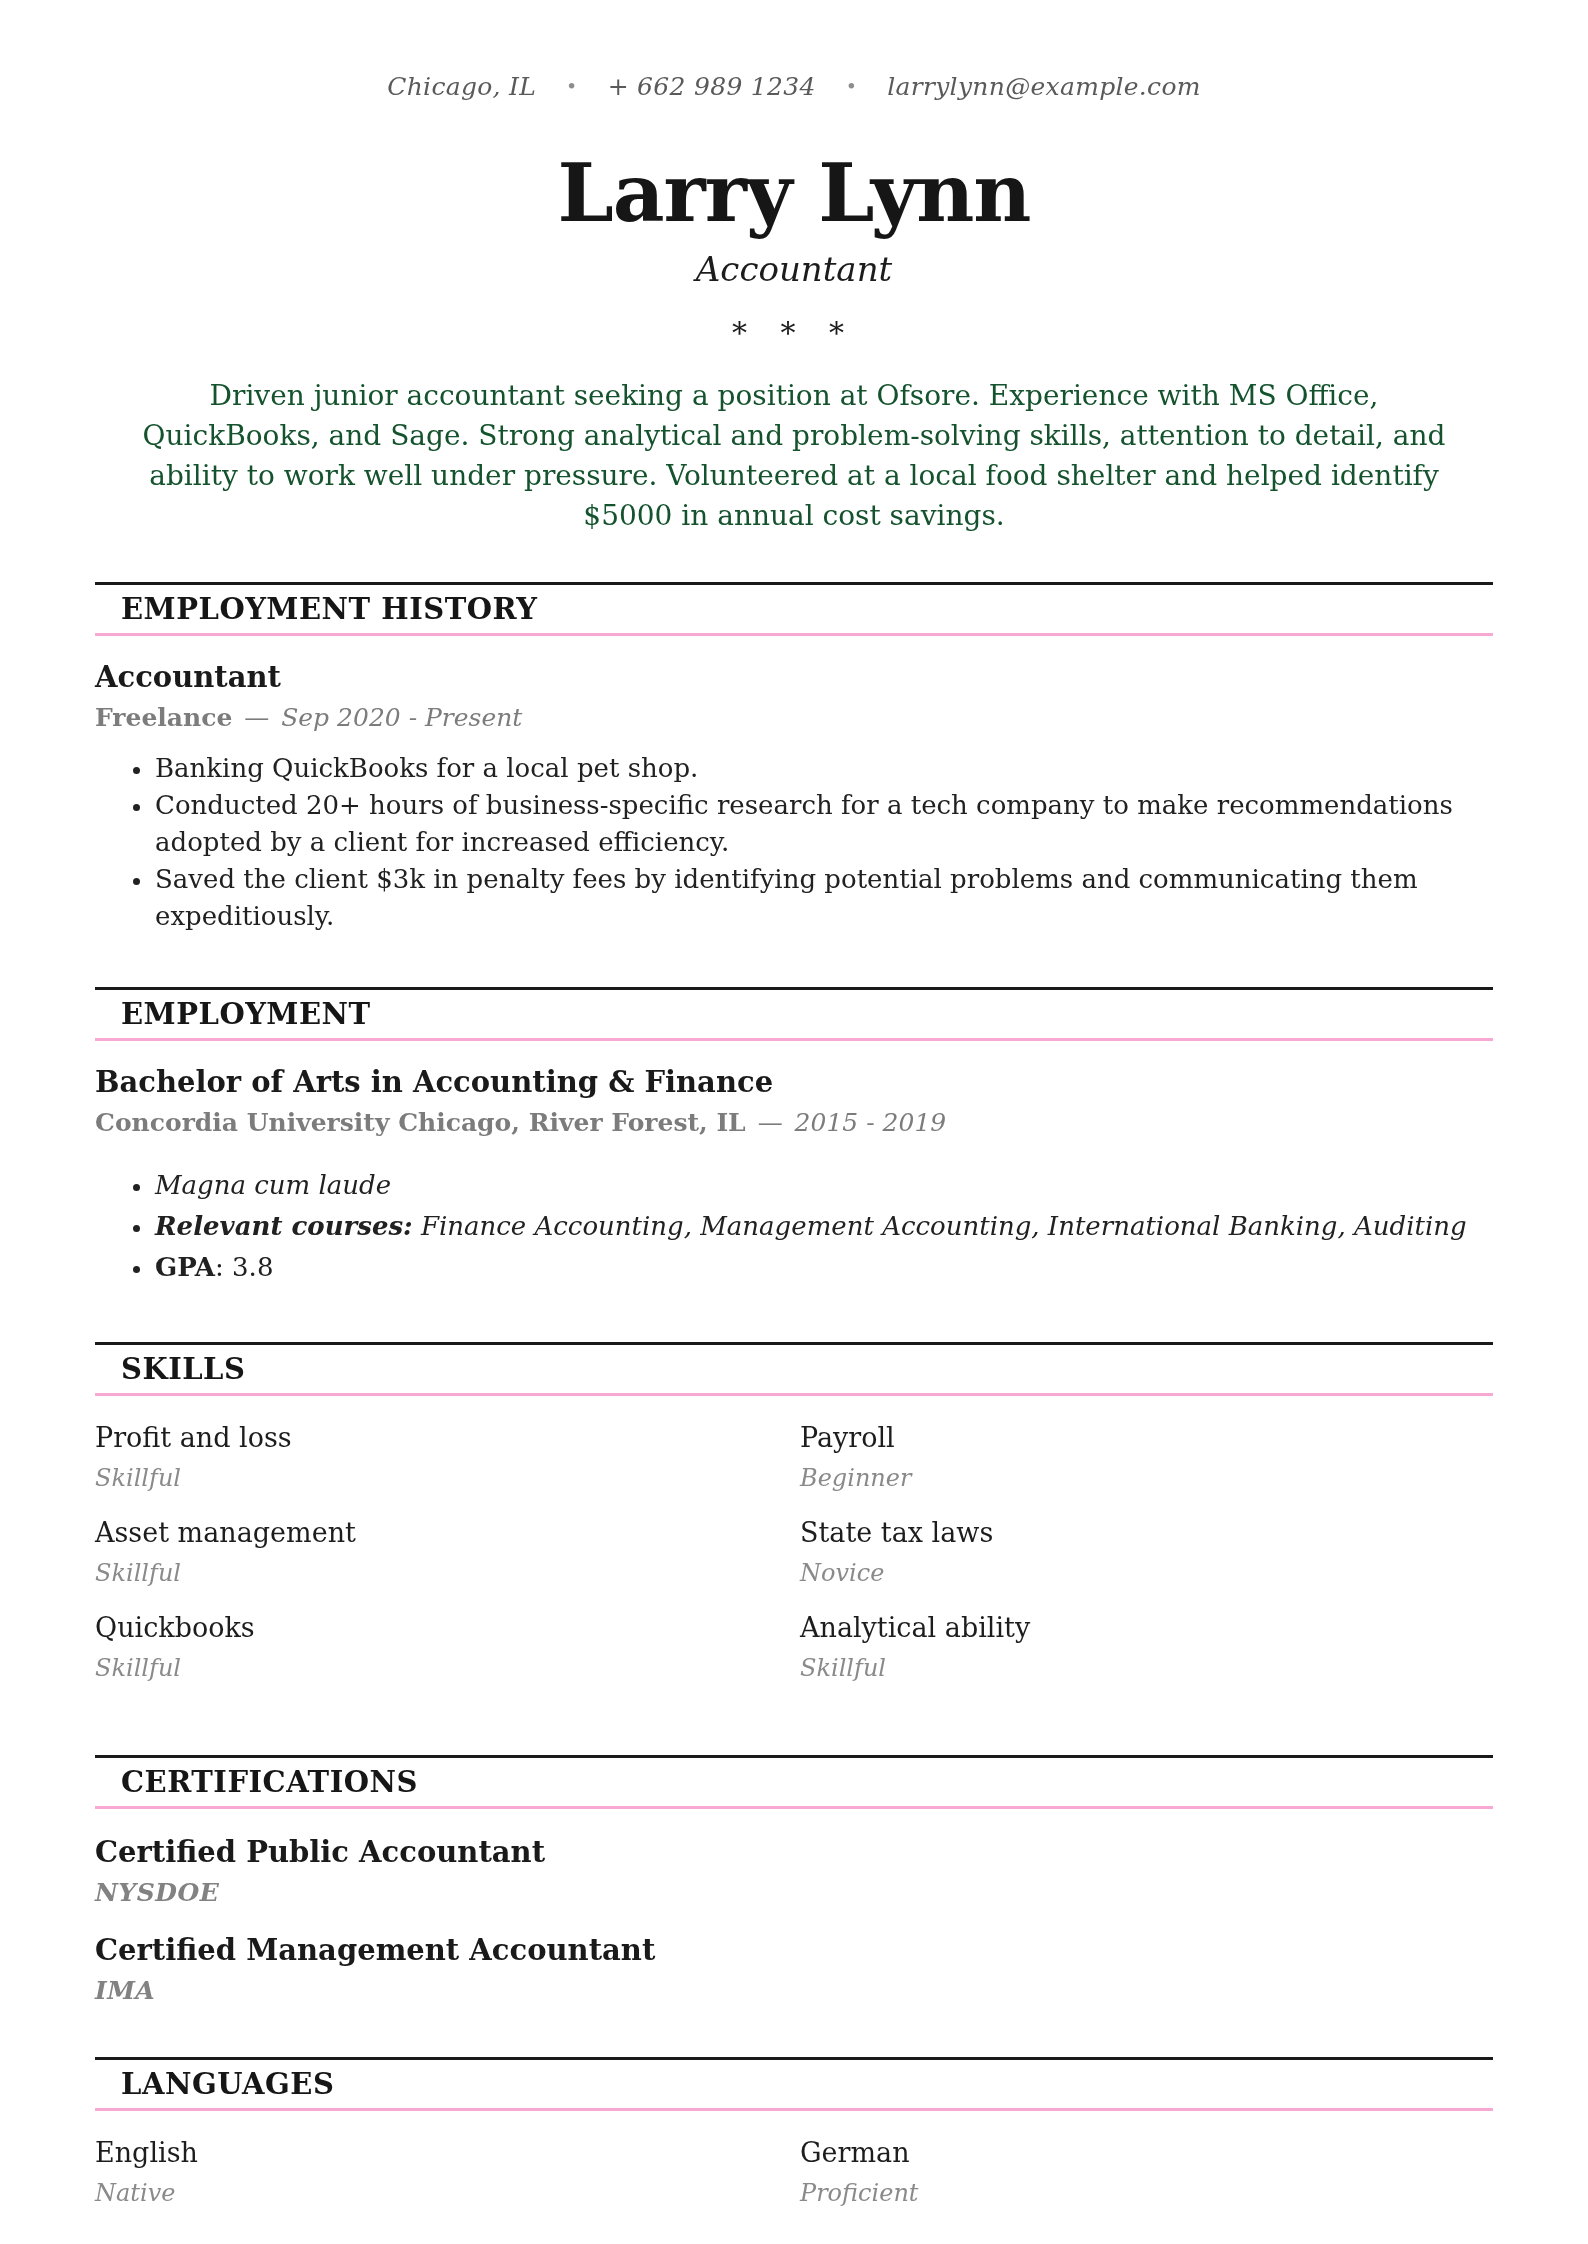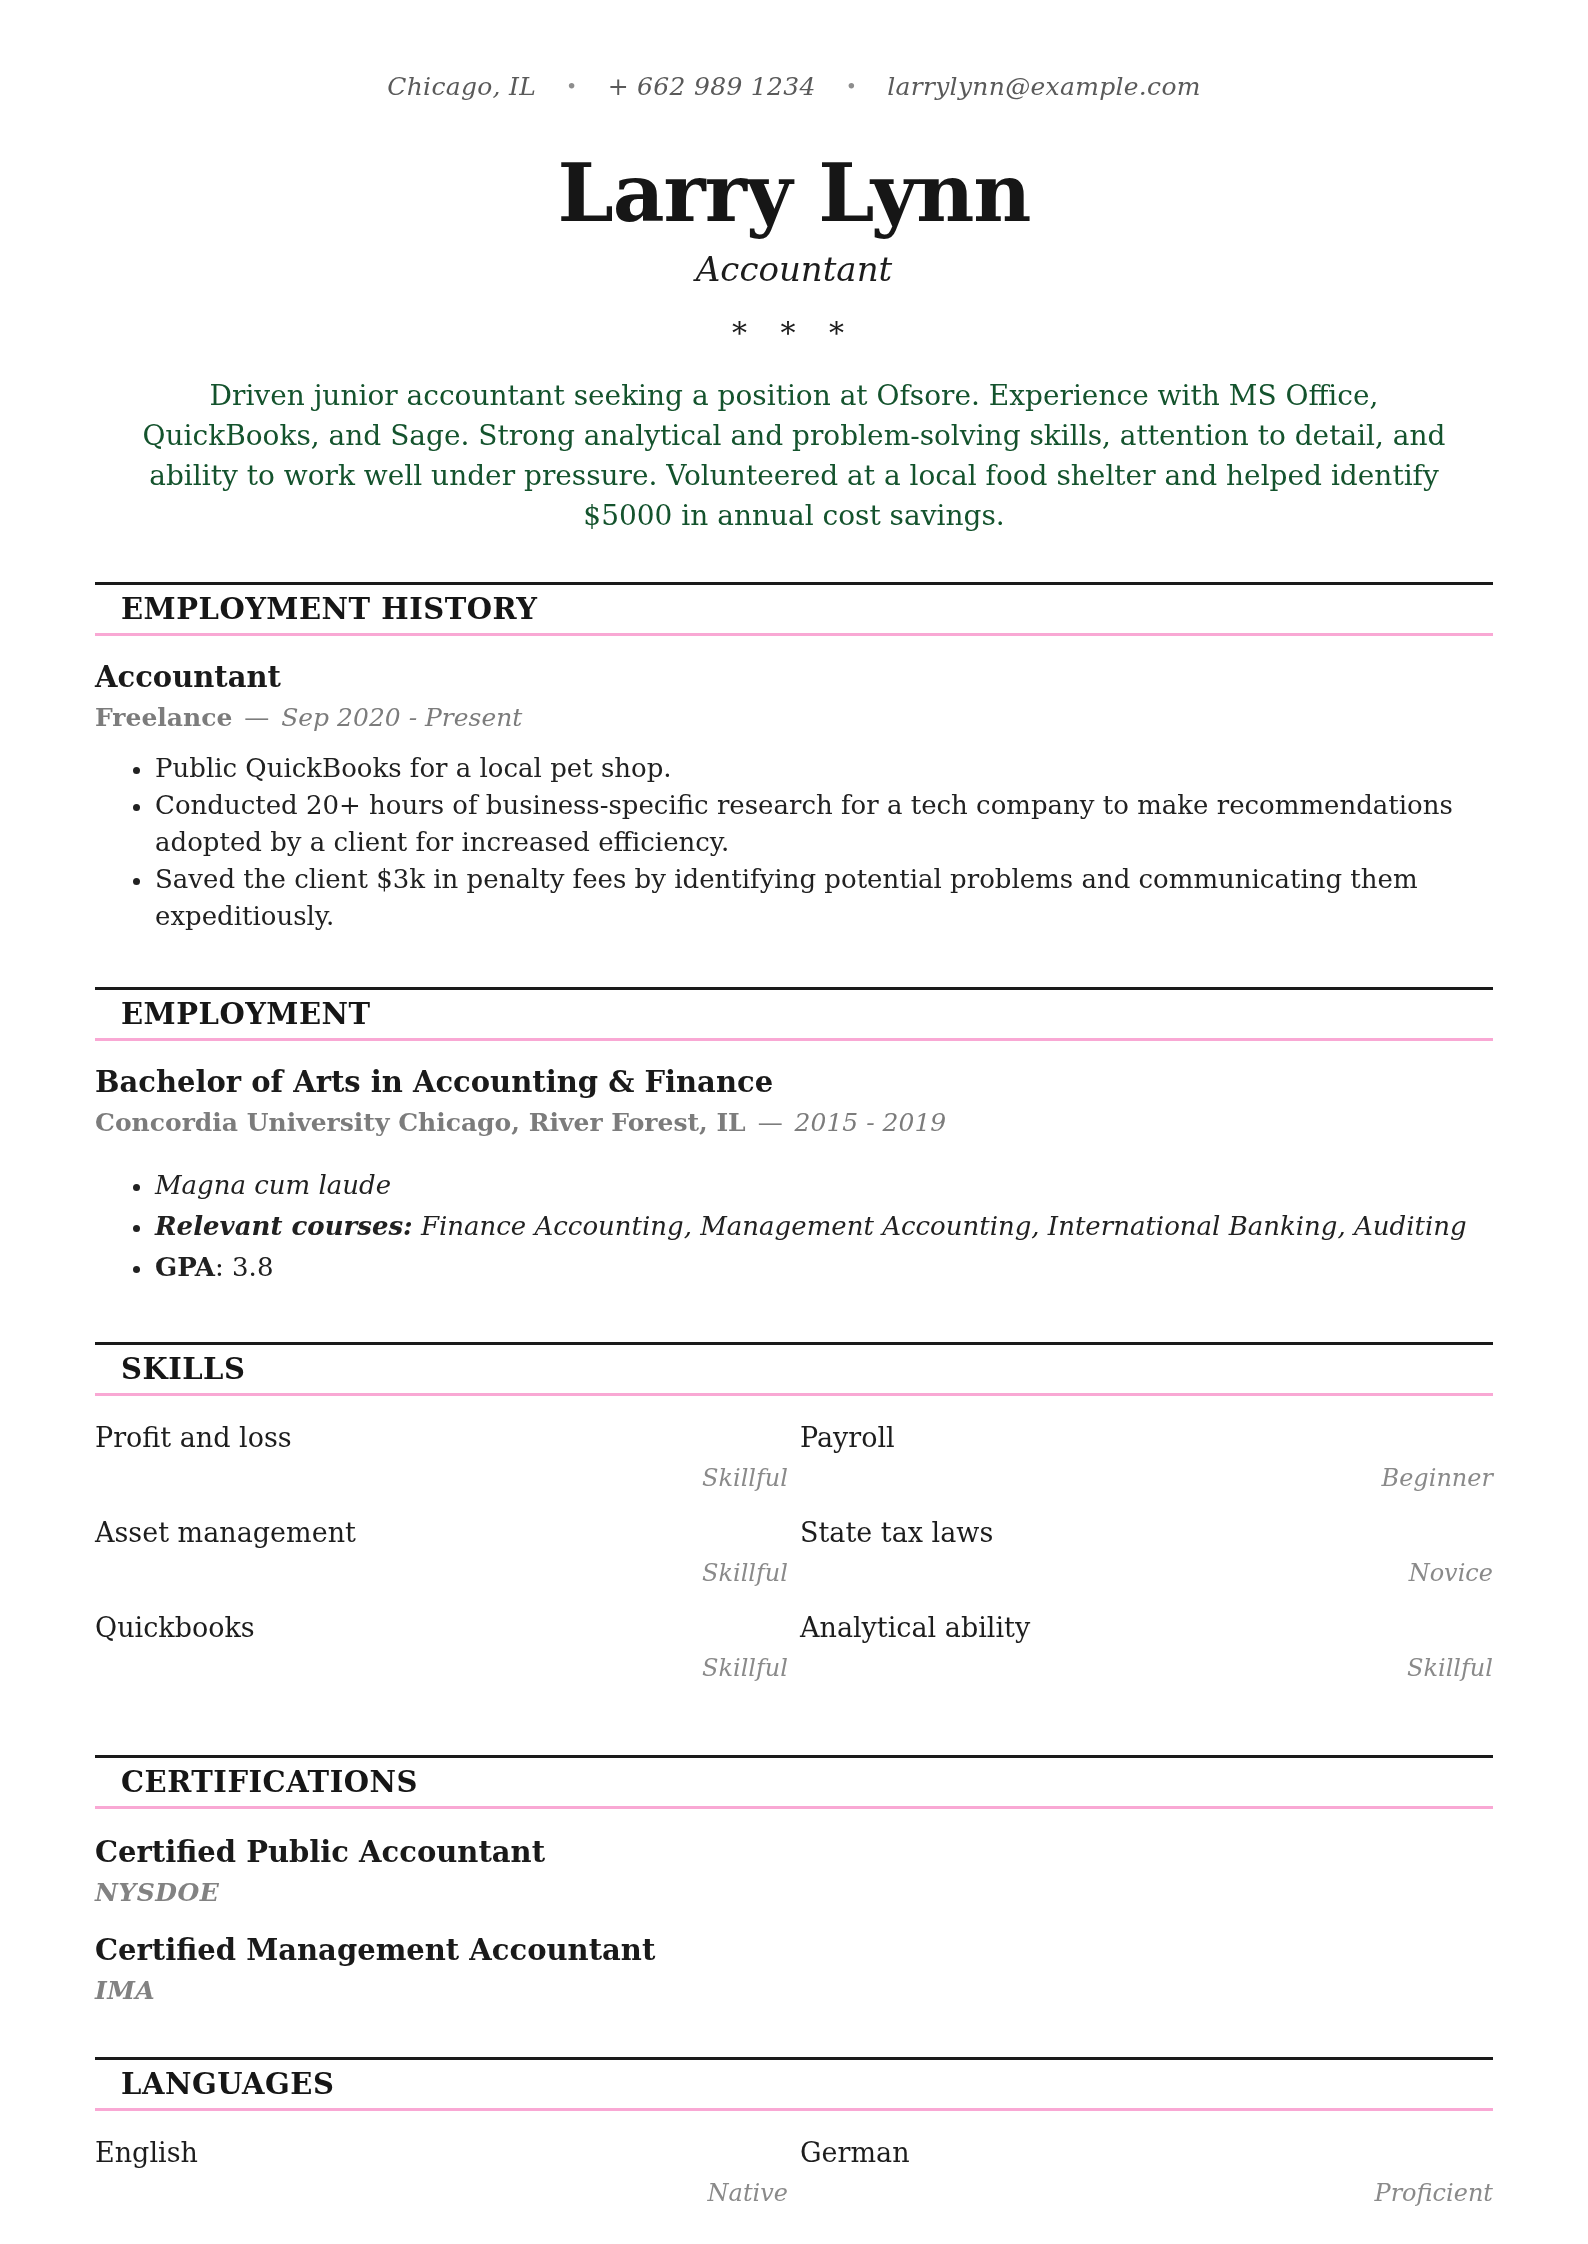--- a/index.html
+++ b/index.html
@@ -133,21 +133,20 @@
   .pair-item { margin-bottom: 25px; }
   .pair-name {
     font-size: 27px;
     color: #1d1d1d;
   }
   .pair-level {
     margin-top: 11px;
     font-size: 24px;
     font-style: italic;
     color: #8a8a8a;
-    text-align: right;
   }
 
   
   .cert-title {
     margin: 26px 0 0 0;
     font-size: 29px;
     font-weight: 700;
     color: #1a1a1a;
   }
   .cert-issuer {
@@ -179,21 +178,21 @@
 
   <section>
     <div class="section-heading mt-employment">EMPLOYMENT HISTORY</div>
     <h3 class="item-title">Accountant</h3>
     <div class="meta">
       <span class="meta-employer">Freelance</span>
       <span class="meta-dash">—</span>
       <span class="meta-dates">Sep 2020 - Present</span>
     </div>
     <ul class="bullets">
-      <li>Public QuickBooks for a local pet shop.</li>
+      <li>Banking QuickBooks for a local pet shop.</li>
       <li>Conducted 20+ hours of business-specific research for a tech company to make recommendations adopted by a client for increased efficiency.</li>
       <li>Saved the client $3k in penalty fees by identifying potential problems and communicating them expeditiously.</li>
     </ul>
   </section>
 
   <section>
     <div class="section-heading mt-education">EMPLOYMENT</div>
     <h3 class="item-title">Bachelor of Arts in Accounting &amp; Finance</h3>
     <div class="meta">
       <span class="meta-employer">Concordia University Chicago, River Forest, IL</span>

